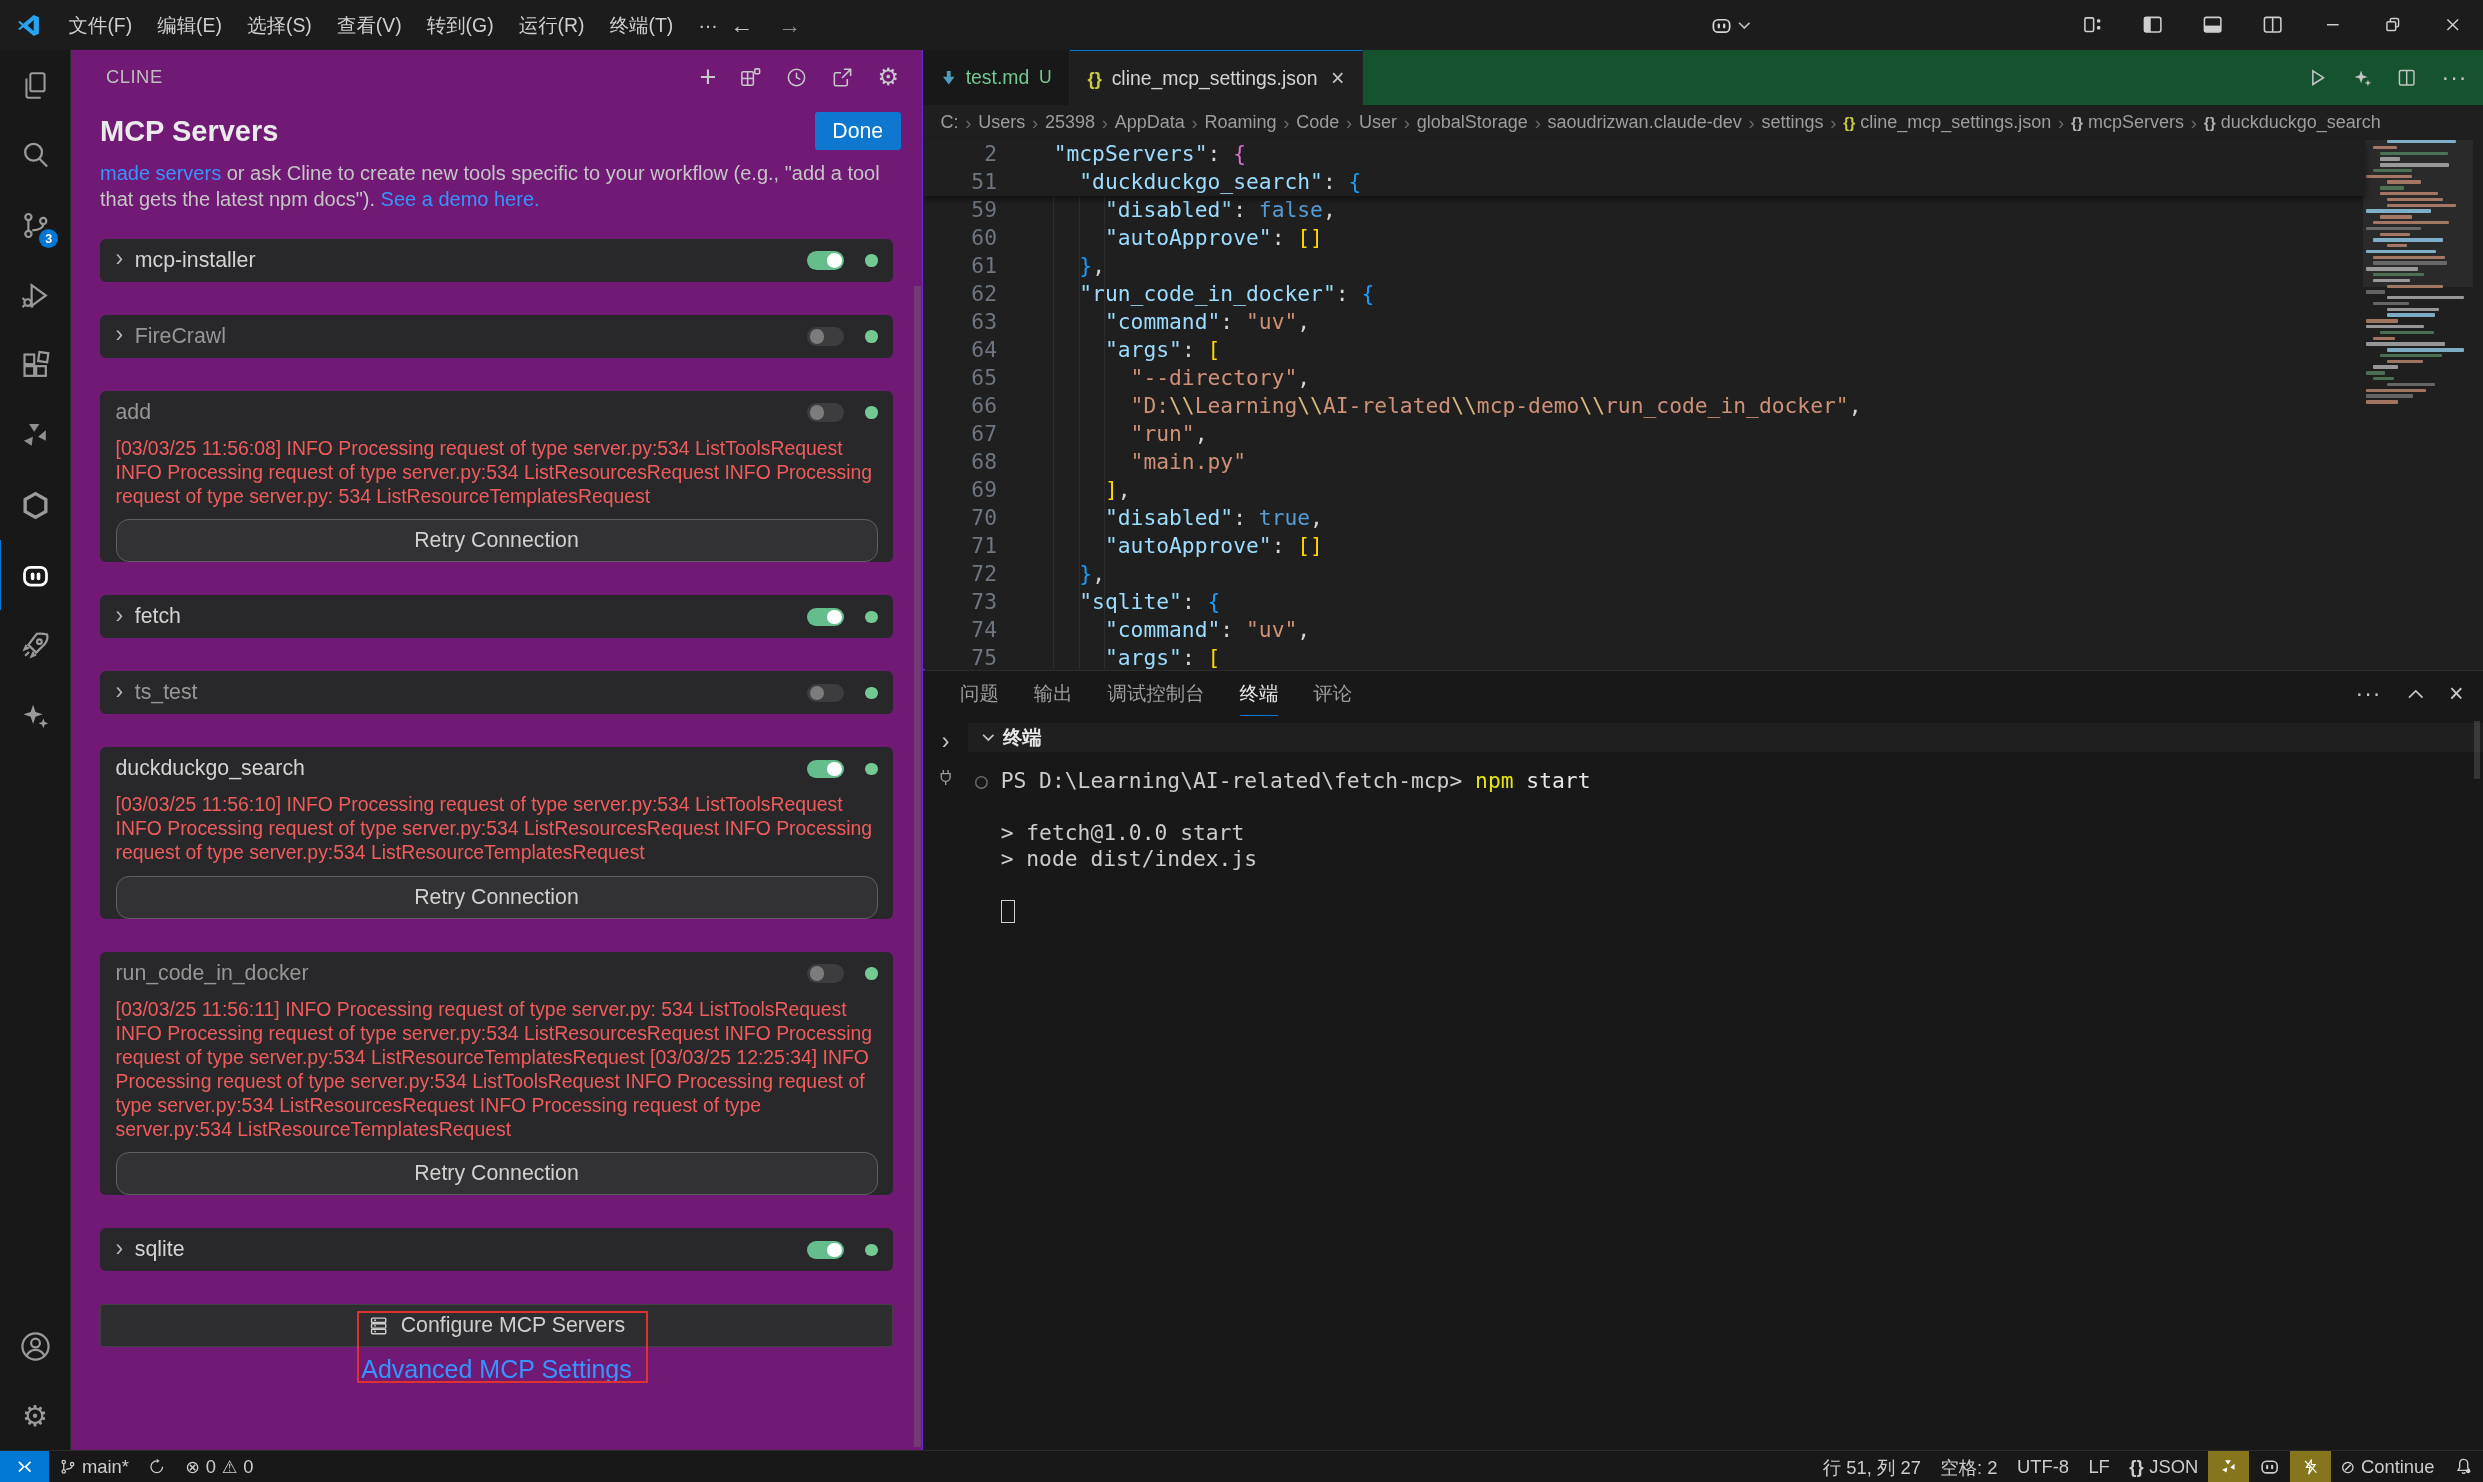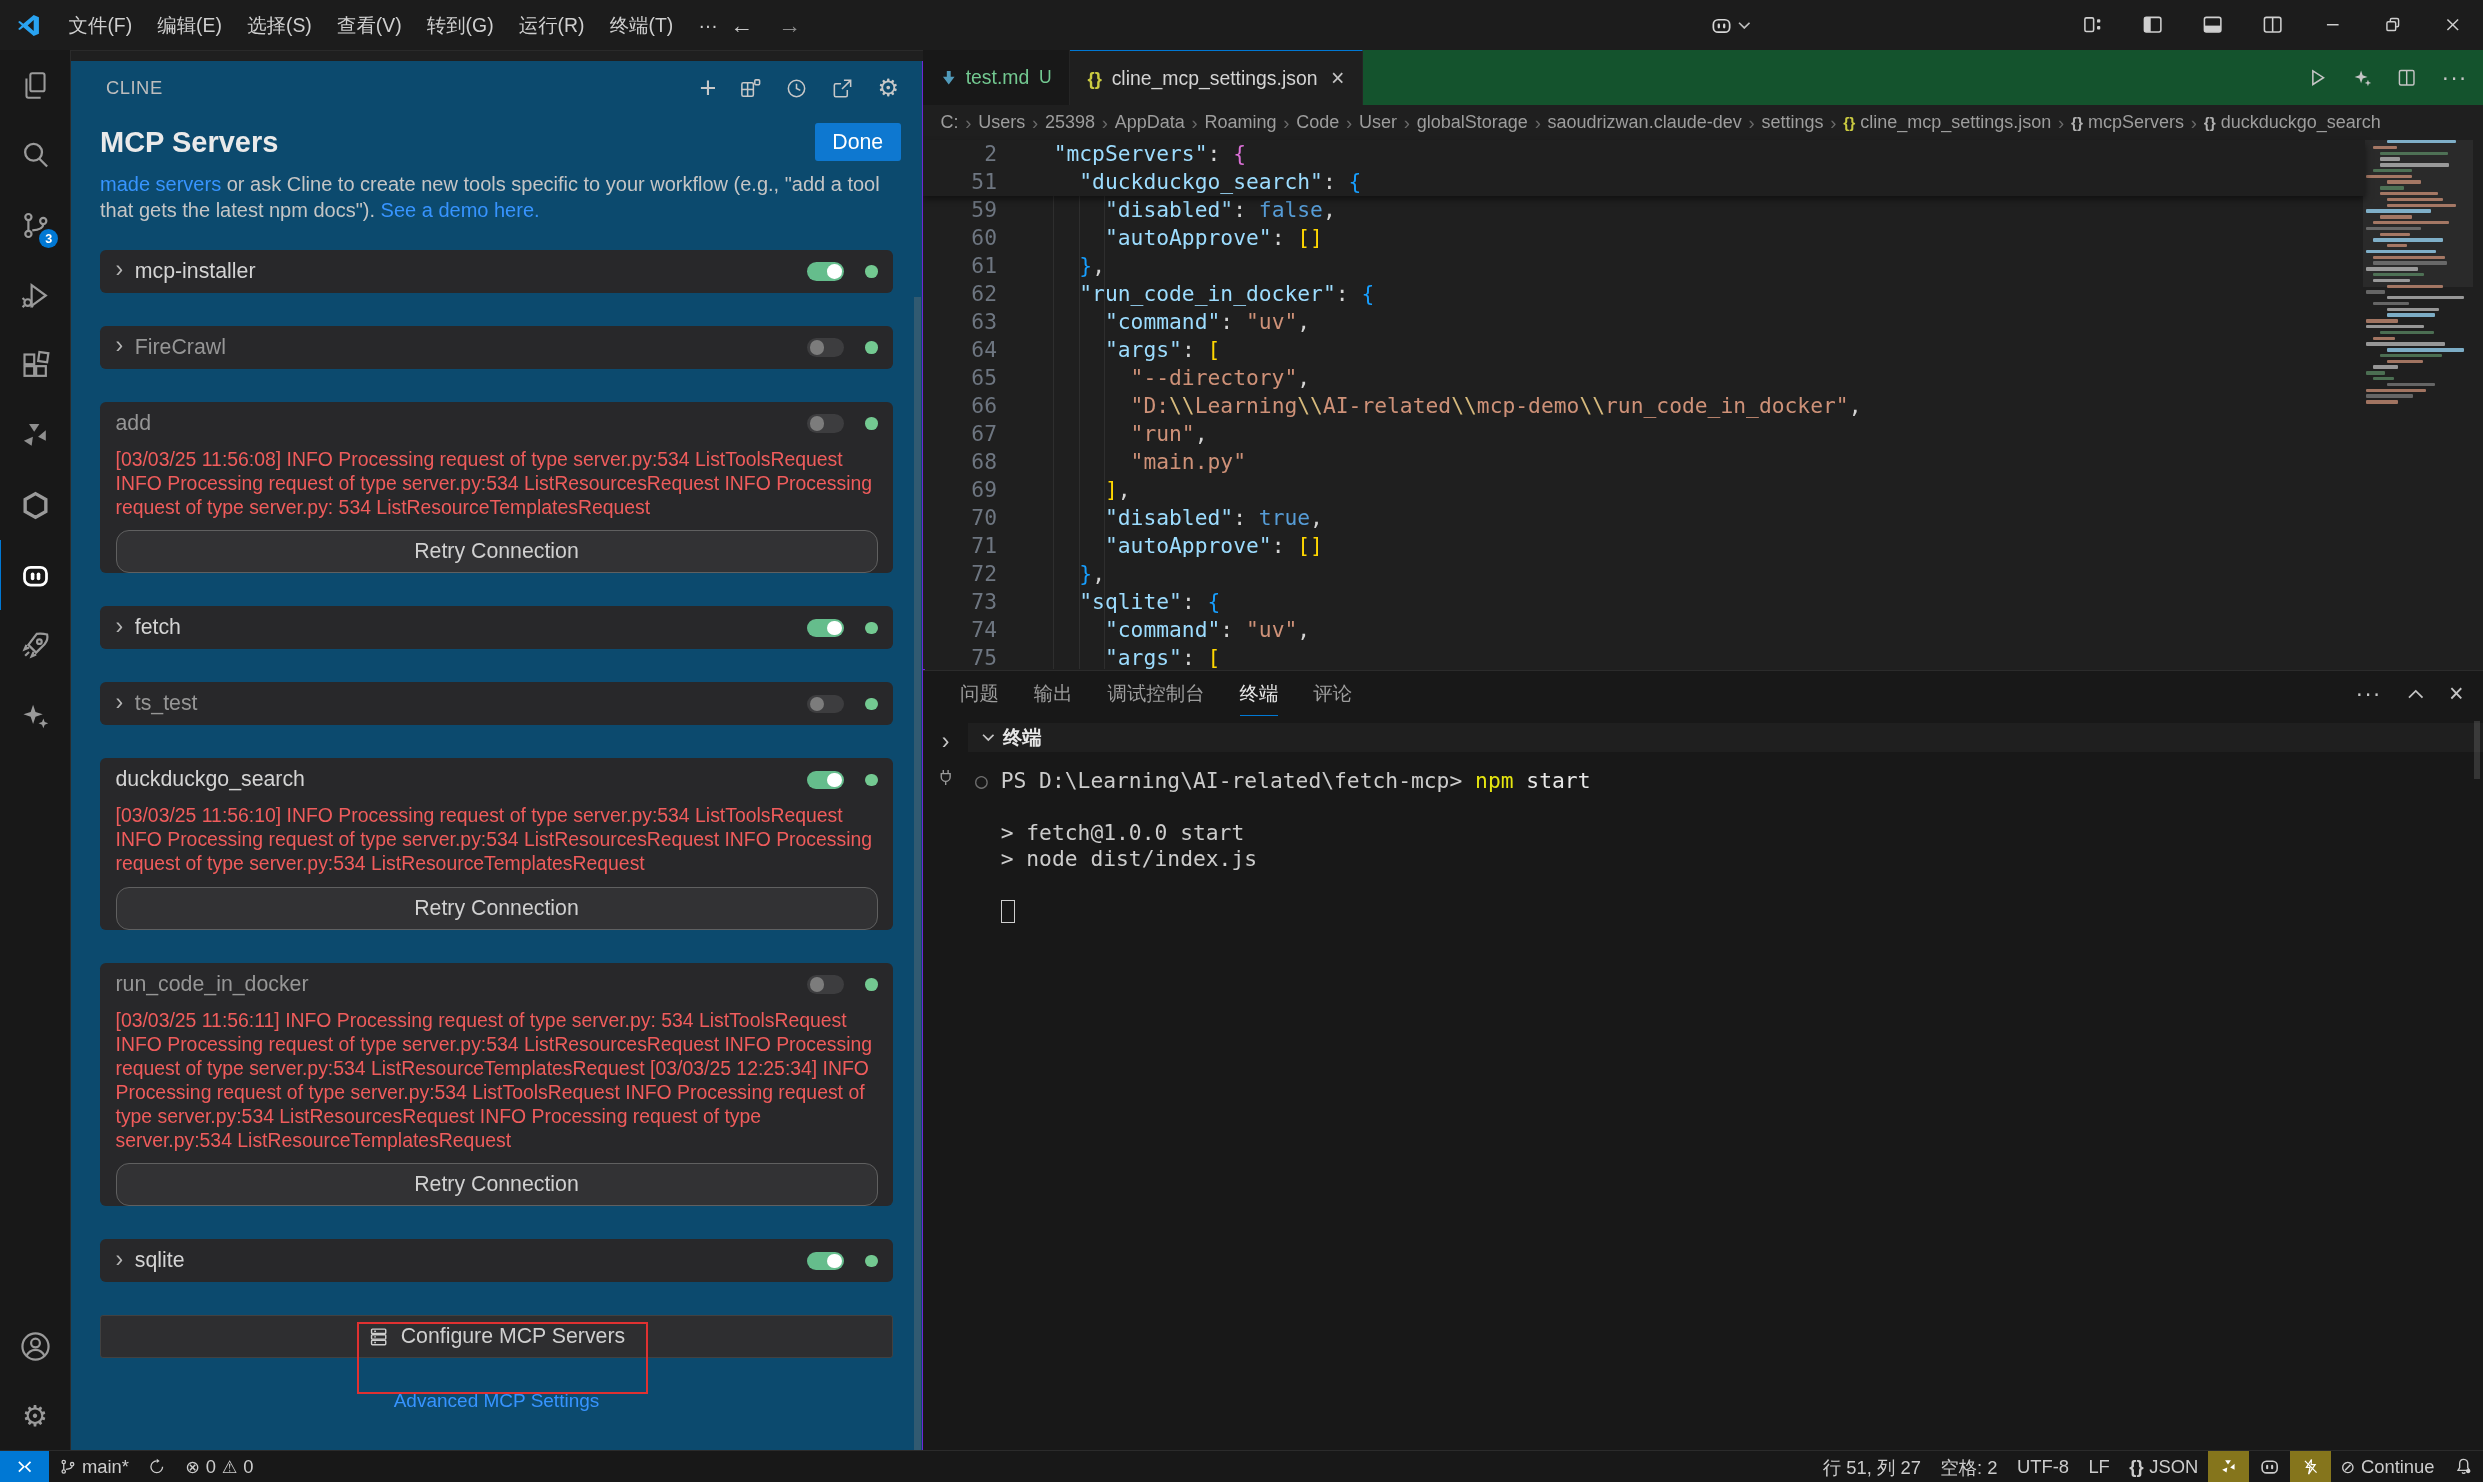--- a/index.html
+++ b/index.html
@@ -25,21 +25,21 @@
   .activitybar{position:absolute;left:0;top:50px;bottom:32px;width:70px;background:#181818;border-right:1px solid #2b2b2b;
     display:flex;flex-direction:column;}
   .act-item{position:relative;height:70px;display:flex;align-items:center;justify-content:center;}
   .act-item.active{border-left:1.9px solid #0078d4;}
   .act-badge{position:absolute;right:11.6px;bottom:11.6px;min-width:19.4px;height:19.4px;border-radius:9.7px;background:#0078d4;
     color:#fff;font-size:12.6px;display:flex;align-items:center;justify-content:center;font-weight:bold;}
   .act-bottom{margin-top:auto;}
   .gear-glyph{font-size:29px;color:#9a9a9a;}
 
   
-  .sidebar{position:absolute;left:71px;top:61px;bottom:32px;width:851px;background:#0c4a6e;border-right:3px solid #6d28d9;overflow:hidden;}
+  .sidebar{position:absolute;left:71px;top:50px;bottom:32px;width:851px;background:#701a75;border-right:3px solid #6d28d9;overflow:hidden;}
   .sb-head{display:flex;align-items:center;height:54px;padding:0 23px 0 35px;}
   .sb-head-title{font-size:18.4px;color:#bdbdbd;letter-spacing:0.5px;}
   .sb-head-actions{margin-left:auto;display:flex;gap:23px;align-items:center;color:#cccccc;}
   .sb-plus{font-size:29px;font-weight:300;line-height:1;color:#c8c8c8;}
   .sb-title-row{display:flex;align-items:center;height:54px;padding:0 21.3px 0 29px;gap:18px;}
   .sb-title{font-size:29px;font-weight:bold;color:#eaeaea;}
   .done-btn{margin-left:auto;background:#0e78d0;color:#fff;font-size:21.3px;border-radius:2.9px;padding:6.8px 17.5px;}
   .sb-desc{margin:1.9px 29px 0;font-size:20px;line-height:26px;color:#c5c5c5;}
   .sb-desc a{color:#3794ff;text-decoration:none;}
   .srv-list{margin-top:27px;}
@@ -53,21 +53,21 @@
   .toggle.off{background:#3d3d3f;}
   .toggle .knob{position:absolute;top:1.9px;width:14.6px;height:14.6px;border-radius:50%;}
   .toggle.on .knob{right:1.9px;background:#ffffff;}
   .toggle.off .knob{left:2.9px;background:#7c7c7c;}
   .status-dot{width:12.6px;height:12.6px;border-radius:50%;background:#73c991;margin-left:9.7px;flex:none;}
   .srv-err{padding:1.9px 15.5px 0;font-size:19.4px;line-height:24px;color:#f05c5c;}
   .retry-btn{margin:11.6px 15.5px 13.6px;height:41px;background:#323234;border:1px solid #606060;border-radius:13px;
     display:flex;align-items:center;justify-content:center;font-size:21.3px;color:#d0d0d0;}
   .configure-btn{margin:0 29px;height:41px;background:#2e2e30;border:1px solid #414141;border-radius:2.9px;
     display:flex;align-items:center;justify-content:center;gap:11.6px;font-size:21.3px;color:#cfcfcf;}
-  .advanced-link{margin-top:32px;text-align:center;font-size:19px;color:#3794ff;}
+  .advanced-link{margin-top:8px;text-align:center;font-size:25px;color:#3794ff;}
   .annotation-rect{position:absolute;left:286px;top:1261px;width:287px;height:68px;border:2.9px solid #e03131;z-index:6;pointer-events:none;}
   .sb-scrollbar{position:absolute;right:1px;top:236px;width:6.8px;height:1161px;background:rgba(121,121,121,.35);}
 
   
   .editor{position:absolute;left:923px;top:50px;right:0;height:619px;background:#1f1f1f;overflow:hidden;}
   .tabbar{position:absolute;left:0;top:0;right:0;height:55px;background:#14532d;display:flex;border-bottom:1px solid #252525;}
   .tab{display:flex;align-items:center;gap:9.7px;padding:0 17.5px;height:55px;font-size:19.4px;background:#181818;border-right:1px solid #252525;position:relative;}
   .tab.active{background:#1f1f1f;border-top:1.9px solid #0078d4;border-bottom:1px solid #1f1f1f;margin-bottom:-1px;}
   .tab-label{color:#d4d4d4;}
   .tab-label.mod{color:#73c991;}

